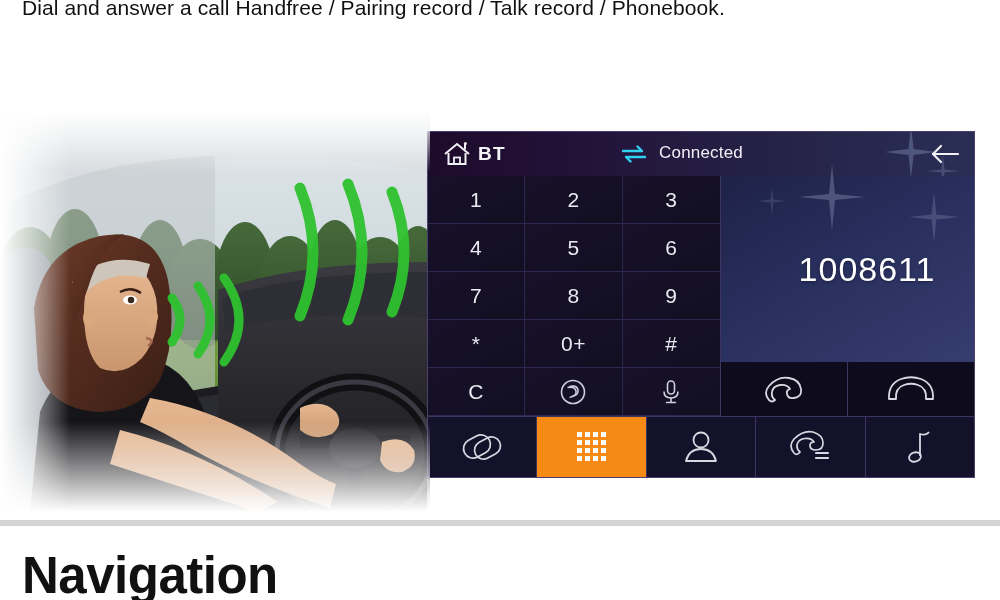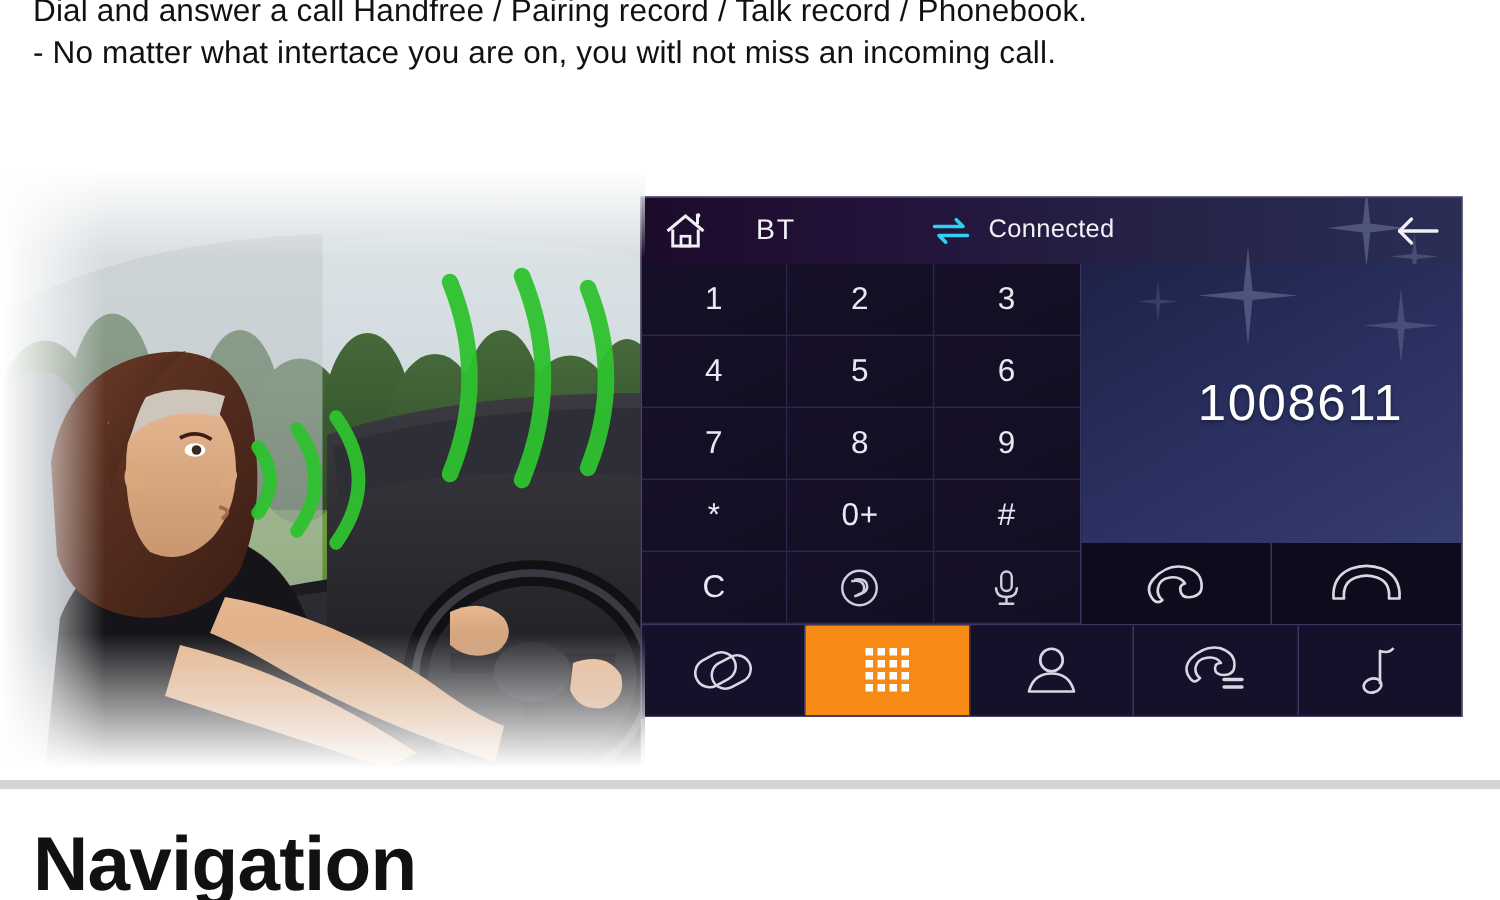--- a/index.html
+++ b/index.html
@@ -38,21 +38,21 @@
     border: 1px solid #4b3f6e; overflow: hidden;
     background: #14102a;
   }
   .dev-header {
     position: relative; height: 44px; width: 100%;
     background: linear-gradient(to right, #1d0b2b 0%, #231239 28%, #252146 60%, #2a2e55 100%);
     display: flex; align-items: center;
   }
   .hdr-home { margin-left: 14px; width: 30px; height: 26px; }
   .hdr-bt {
-    margin-left: 32px; color: #f2f2f7; font-size: 19px; font-weight: 400;
+    margin-left: 6px; color: #f2f2f7; font-size: 19px; font-weight: 700;
     letter-spacing: 1.2px;
   }
   .hdr-swap { position: absolute; left: 193px; top: 13px; width: 26px; height: 18px; }
   .hdr-status {
     position: absolute; left: 231px; top: 11px;
     color: #f0f0f5; font-size: 17px; letter-spacing: 0.2px;
   }
   .hdr-back { position: absolute; right: 14px; top: 11px; width: 30px; height: 22px; }
 
   
@@ -128,21 +128,20 @@
   }
   .ico { display: block; }
 </style>
 </head>
 <body>
 
 <div id="page">
 
   <div class="feature-text">
     <span class="ln">Dial and answer a call Handfree / Pairing record / Talk record / Phonebook.</span>
-    <span class="ln">- No matter what intertace you are on, you witl not miss an incoming call.</span>
   </div>
 
   <div class="photo">
     <svg class="photo-canvas" viewBox="0 0 430 400" preserveAspectRatio="xMidYMid slice">
       <defs>
         <linearGradient id="sky" x1="0" y1="0" x2="0" y2="1">
           <stop offset="0%" stop-color="#dfe6ea"></stop>
             <stop offset="100%" stop-color="#b9c6c9"></stop>
         </linearGradient>
         <linearGradient id="grass" x1="0" y1="0" x2="0" y2="1">

